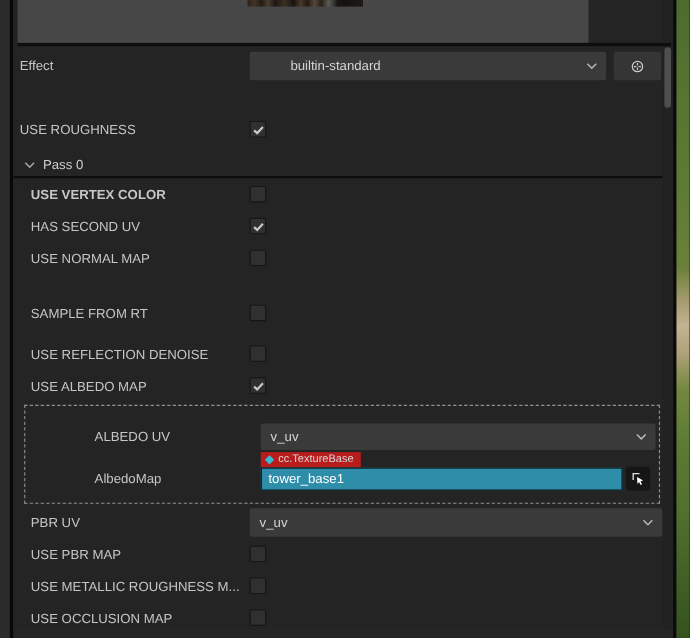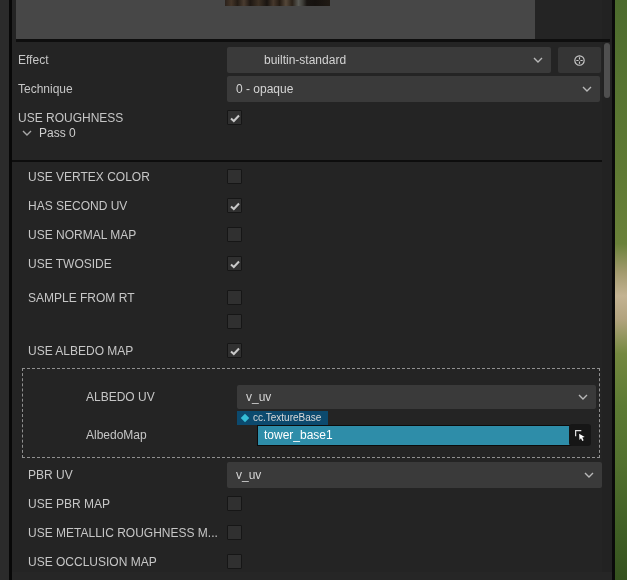--- a/index.html
+++ b/index.html
@@ -40,42 +40,42 @@
   .checkbox svg { display:none; position:absolute; left:1px; top:1px; }
   .checkbox.checked svg { display:block; }
   
   .row-effect     { top:47px; }
   .row-effect .dropdown { left:215px; width:324px;padding-left:37px; }
   .locate-btn { position:absolute; left:546px; top:0; width:43px; height:26px;
     background:#353535; border-radius:2px; display:flex; align-items:center; justify-content:center; }
   .row-technique  { top:76px; }
   .row-technique .dropdown { left:215px; width:373px; }
   .row-instancing { top:105px; }
-  .pass-header { top:120px;text-align:right; }
+  .pass-header { top:137px;text-align:right; }
   .pass-header .chev { position:absolute; left:10px; top:10px; }
   .pass-header .lbl { left:27px; color:#cfcfcf; }
   .pass-divider { position:absolute; left:0; top:160px; width:590px; height:2px; background:#0d0d0d; }
-  .t0 { top:164px; } .t1 { top:193px; } .t2 { top:222px; } .t3 { top:251px; }
-  .t4 { top:285px;text-align:center; } .t5 { top:309px; } .t6 { top:338px; }
+  .t0 { top:164px;font-weight:bold; } .t1 { top:193px; } .t2 { top:222px; } .t3 { top:251px; }
+  .t4 { top:272px;text-align:center; } .t5 { top:309px; } .t6 { top:338px; }
   
   .albedo-box { position:absolute; left:10px; top:368px; width:578px; height:90px;
     border:1px dashed #909090; }
   .albedo-box .lbl { position:absolute; left:15px; white-space:nowrap; color:#c6c6c6;margin-left:48px; }
   .albedo-uv-label  { top:16px; height:24px; line-height:24px; }
   .albedo-map-label { top:55px; height:22px; line-height:22px; }
   .albedo-uv-dd { position:absolute; left:214px; top:16px; width:359px; height:24px;
     background:#3a3a3a; border-radius:2px; color:#d4d4d4; line-height:24px; padding-left:9px; }
   .albedo-uv-dd .chev { position:absolute; right:8px; top:9px; }
-  .type-badge { position:absolute; left:214px; top:42px; height:14px; background:#0c4a6e;
+  .type-badge { position:absolute; left:214px; top:42px; height:14px; background:#b91c1c;
     color:#d8d8d8; font-size:10px; line-height:14px; padding:0 7px 0 5px; display:flex; align-items:center; }
   .type-badge .diamond { display:inline-block; width:6px; height:6px; background:#35bdd6;
     transform:rotate(45deg); margin-right:5px; }
   .tex-input { position:absolute; left:214px; top:56px; width:329px; height:21px;
     background:#2e8da9; border:1px solid #0c0c0c; color:#ffffff; line-height:19px; padding-left:6px;
-    white-space:nowrap; overflow:hidden;margin-left:20px; }
+    white-space:nowrap; overflow:hidden; }
   .pick-btn { position:absolute; left:546px; top:55px; width:22px; height:22px;
     background:#161616; border-radius:3px; display:flex; align-items:center; justify-content:center; }
   
   .row-pbr { top:462px; }
   .row-pbr .dropdown { left:215px; width:375px; }
   .b0 { top:491px; } .b1 { top:520px; } .b2 { top:549px; }
   .b1 .lbl { max-width:196px; overflow:hidden; text-overflow:clip; }
 </style>
 </head>
 <body>
@@ -101,29 +101,20 @@
         </svg>
     </div>
     <div class="locate-btn">
       <svg width="15" height="15" viewBox="0 0 16 16">
         <circle cx="8" cy="8" r="5" fill="none" stroke="#cccccc" stroke-width="1.2"></circle>
         <path d="M8 4.6 V7 M8 9 V11.4 M4.6 8 H7 M9 8 H11.4" stroke="#cccccc" stroke-width="1.2"></path>
       </svg>
     </div>
   </div>
 
-  <div class="row row-technique">
-    <span class="lbl l1">Technique</span>
-    <div class="dropdown">
-      <span>0 - opaque</span>
-      <svg class="chev" width="10" height="6" viewBox="0 0 10 6">
-          <path d="M1 1 L5 5 L9 1" stroke="#b8b8b8" stroke-width="1.4" fill="none"></path>
-        </svg>
-    </div>
-  </div>
 
   <div class="row row-instancing">
     <span class="lbl l1">USE ROUGHNESS</span>
     <span class="checkbox checked">
       <svg width="12" height="12" viewBox="0 0 12 12">
           <path d="M2 6.5 L4.8 9 L10 3.5" stroke="#c9c9c9" stroke-width="2" fill="none"></path>
         </svg>
     </span>
   </div>
 
@@ -146,34 +137,27 @@
       <svg width="12" height="12" viewBox="0 0 12 12">
           <path d="M2 6.5 L4.8 9 L10 3.5" stroke="#c9c9c9" stroke-width="2" fill="none"></path>
         </svg>
       </span>
   </div>
   <div class="row t2">
     <span class="lbl l2">USE NORMAL MAP</span>
     <span class="checkbox">
       </span>
   </div>
-  <div class="row t3">
-    <span class="lbl l2">USE TWOSIDE</span>
-    <span class="checkbox checked">
-      <svg width="12" height="12" viewBox="0 0 12 12">
-          <path d="M2 6.5 L4.8 9 L10 3.5" stroke="#c9c9c9" stroke-width="2" fill="none"></path>
-        </svg>
-      </span>
-  </div>
   <div class="row t4">
     <span class="lbl l2">SAMPLE FROM RT</span>
     <span class="checkbox">
       </span>
   </div>
   <div class="row t5">
+    <span class="lbl l2">USE REFLECTION DENOISE</span>
     <span class="checkbox">
       </span>
   </div>
   <div class="row t6">
     <span class="lbl l2">USE ALBEDO MAP</span>
     <span class="checkbox checked">
       <svg width="12" height="12" viewBox="0 0 12 12">
           <path d="M2 6.5 L4.8 9 L10 3.5" stroke="#c9c9c9" stroke-width="2" fill="none"></path>
         </svg>
       </span>

